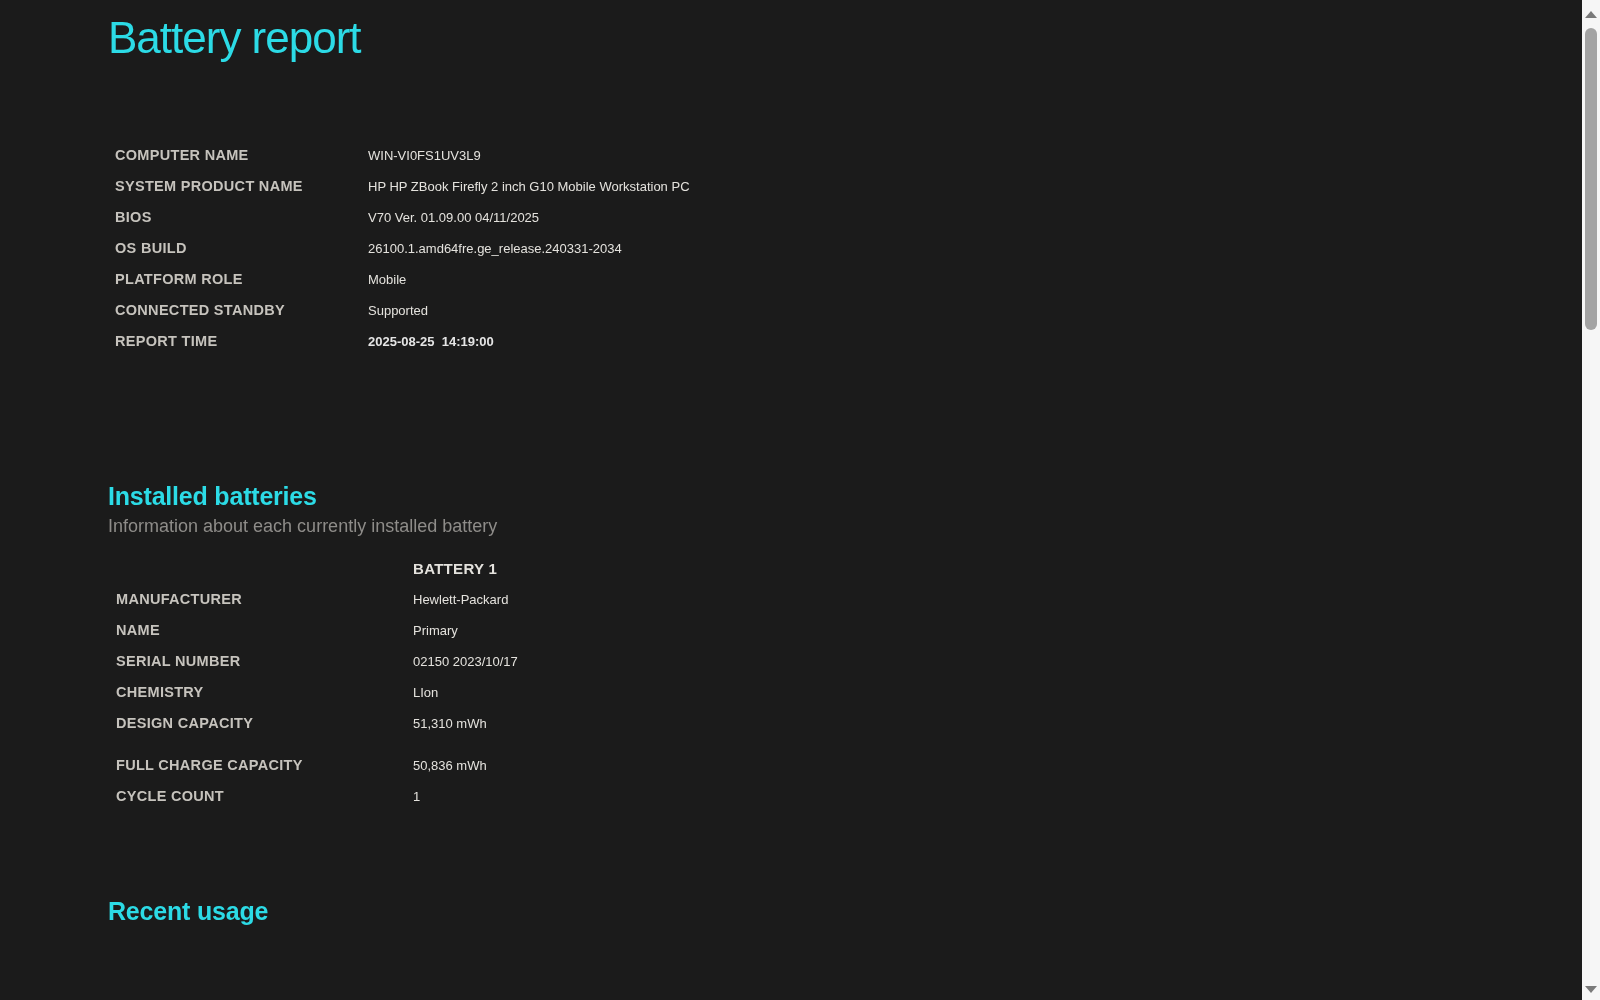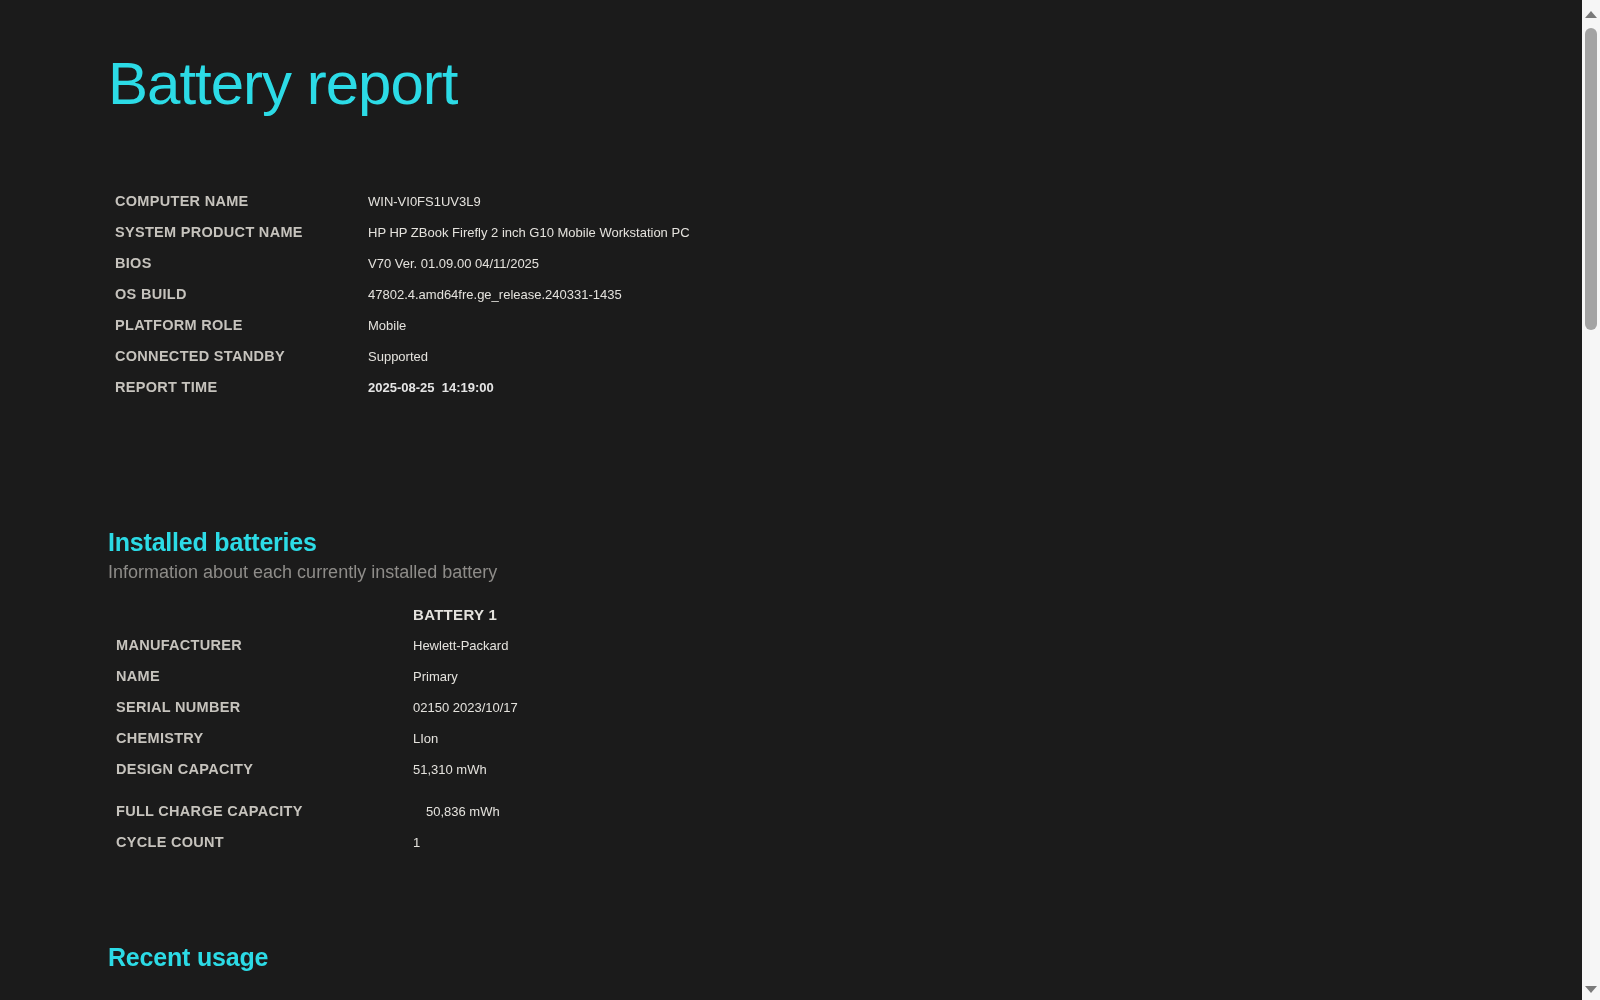--- a/index.html
+++ b/index.html
@@ -9,22 +9,21 @@
     background: #1b1b1b;
     font-family: "Liberation Sans", "DejaVu Sans", sans-serif;
   }
   .page {
     position: absolute;
     top: 0; left: 0; right: 18px; bottom: 0;
     padding-left: 108px;
     overflow: hidden;
   }
   h1.report-title {
-    margin-top: 46px;
-    font-size: 60px;
+    font-size: 44px;
     line-height: 76px;
     font-weight: 300;
     letter-spacing: -1px;
     color: #2cdbe6;
   }
   .info-table { margin-top: 64px; }
   .row {
     display: flex;
     align-items: baseline;
     line-height: 31px;
@@ -61,21 +60,21 @@
   h2.installed { margin-top: 122px; }
   h2.recent { margin-top: 82px; }
   .subtitle {
     font-size: 18px;
     line-height: 26px;
     font-weight: 400;
     color: #8e8c89;
   }
   .battery-table { margin-top: 14px; }
   .battery-table .lbl { flex: 0 0 305px; padding-left: 8px; }
-  .row.gap-above { margin-top: 11px; gap: 13px; }
+  .row.gap-above { margin-top: 11px; }
 
   
   .scrollbar {
     position: absolute;
     top: 0; right: 0;
     width: 18px; height: 1000px;
     background: #f6f6f6;
   }
   .scroll-arrow {
     position: absolute;
@@ -112,21 +111,21 @@
     <div class="row">
       <span class="lbl">SYSTEM PRODUCT NAME</span>
       <span class="val">HP HP ZBook Firefly 2 inch G10 Mobile Workstation PC</span>
     </div>
     <div class="row">
       <span class="lbl">BIOS</span>
       <span class="val">V70 Ver. 01.09.00 04/11/2025</span>
     </div>
     <div class="row">
       <span class="lbl">OS BUILD</span>
-      <span class="val">47802.4.amd64fre.ge_release.240331-1435</span>
+      <span class="val">26100.1.amd64fre.ge_release.240331-2034</span>
     </div>
     <div class="row">
       <span class="lbl">PLATFORM ROLE</span>
       <span class="val">Mobile</span>
     </div>
     <div class="row">
       <span class="lbl">CONNECTED STANDBY</span>
       <span class="val">Supported</span>
     </div>
     <div class="row">

